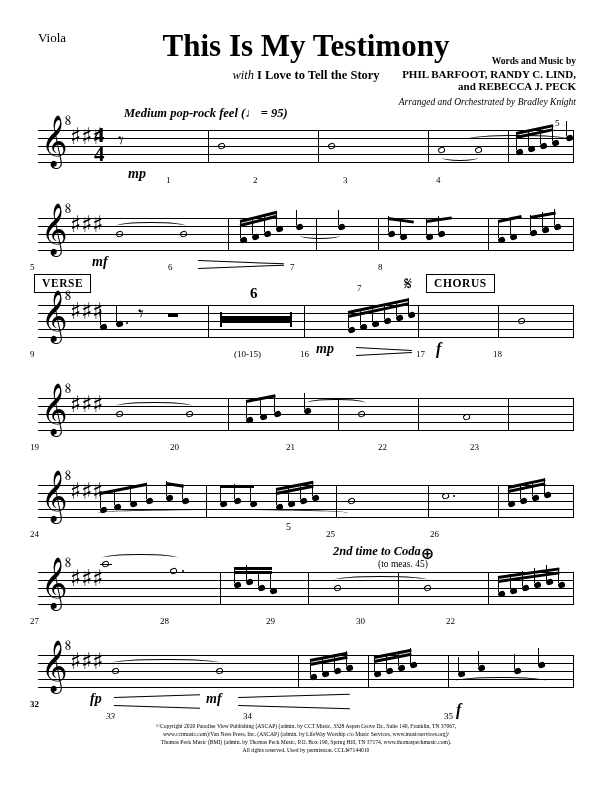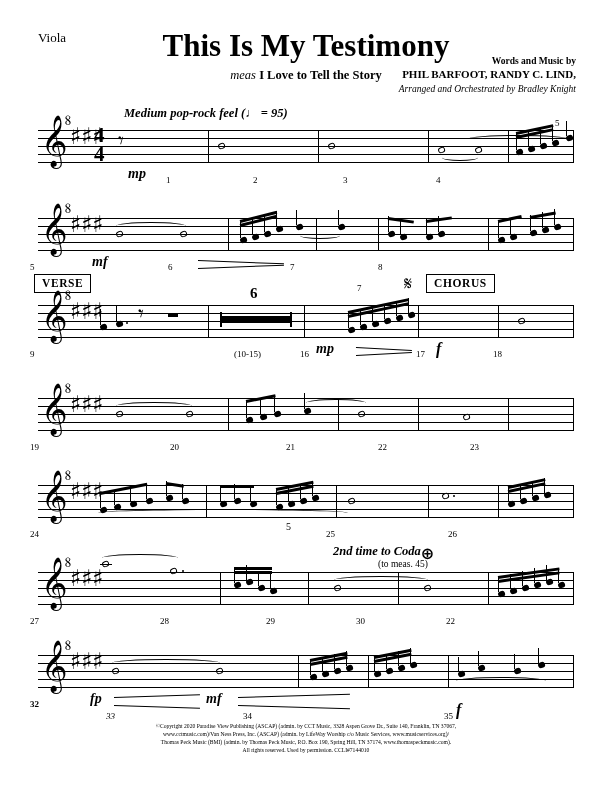--- a/index.html
+++ b/index.html
@@ -270,25 +270,26 @@
   .logo .sep { display:inline-block; width:7px; }
 </style>
 </head>
 <body>
 
 <div class="page">
 
   <div class="instrument">Viola</div>
   <div class="title">This Is My Testimony</div>
   <div class="subtitle">
-    <span class="with">meas </span><span class="song">I Love to Tell the Story</span>
+    <span class="with">with </span><span class="song">I Love to Tell the Story</span>
   </div>
   <div class="credits">
     <div class="c1">Words and Music by</div>
     <div class="c2">PHIL BARFOOT, RANDY C. LIND,</div>
+    <div class="c3">and REBECCA J. PECK</div>
     <div class="c4">Arranged and Orchestrated by Bradley Knight</div>
   </div>
 
   <div class="tempo">
     <span>Medium pop-rock feel (</span><span class="noteq">♩</span><span> = 95)</span>
   </div>
 
   <div class="system" style="top:130px;">
     <div class="staff">
       <div class="ln ln0"></div>
@@ -580,21 +581,21 @@
 
       <div class="barline" style="left:168px;"></div>
       <div class="barline" style="left:298px;"></div>
       <div class="barline" style="left:390px;"></div>
       <div class="barline" style="left:460px;"></div>
       <div class="barline" style="left:535px;"></div>
     </div>
     <div class="mnum" style="left:-8px; top:44px;">24</div>
     <div class="mnum" style="left:248px; top:36px; font-size:10px;">5</div>
     <div class="mnum" style="left:288px; top:44px;">25</div>
-    <div class="mnum" style="left:410px; top:44px;">26</div>
+    <div class="mnum" style="left:392px; top:44px;">26</div>
   </div>
 
   <div class="system" style="top:572px;">
     <div class="coda-text" style="left:295px; top:-28px;">
       <span>2nd time to Coda</span>
       <span class="coda-sym">⊕</span>
     </div>
     <div class="coda-sub" style="left:340px; top:-13px;">(to meas. 45)</div>
 
     <div class="staff">

